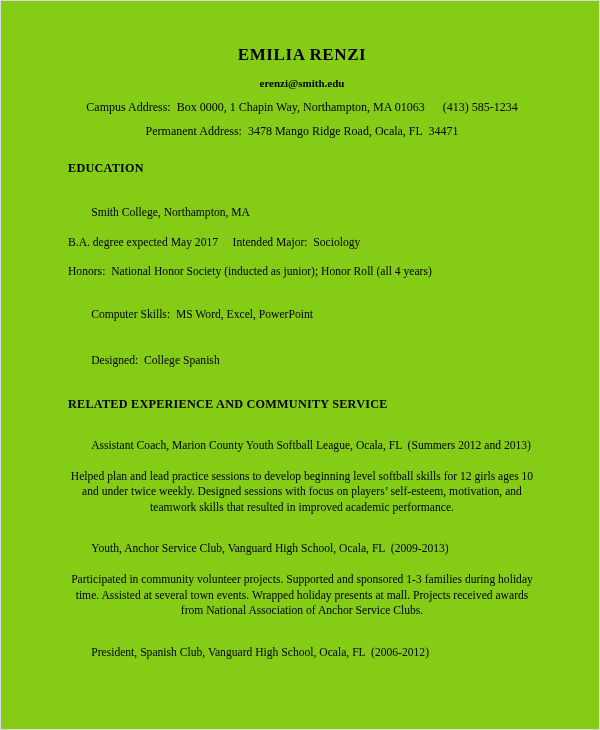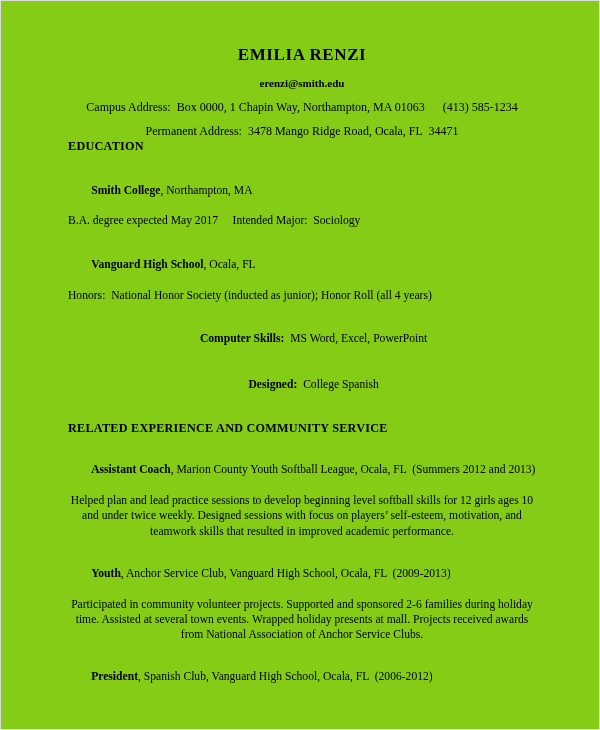--- a/index.html
+++ b/index.html
@@ -52,42 +52,42 @@
     line-height: 1.35;
     margin-top: 10px;
     white-space: pre;
   }
 
   
   .section-head {
     font-weight: bold;
     font-size: 12.2px;
     letter-spacing: 0.25px;
+    margin-top: 22px;
     margin-bottom: 0;
   }
   .section-head.exp {
     margin-top: 13px;
   }
 
   
   .block {
     margin-top: 13px;
     font-size: 11.6px;
     line-height: 1.33;
     text-align: left;
   }
   .block.tight {
     margin-top: 12px;
-    text-align: center;
   }
   .block.exp {
     margin-top: 11px;
   }
   .block .ttl {
-    font-weight: bold;
+    font-weight: normal;
   }
   .line {
     display: block;
     white-space: pre-wrap;
   }
   .body-text {
     display: block;
     white-space: normal;
     text-align: center;
   }
@@ -106,23 +106,20 @@
     <div class="section-head">EDUCATION</div>
 
     <div class="block">
       <span class="line">
         <span class="ttl">Smith College</span><span>, Northampton, MA</span>
       </span>
       <span class="line">B.A. degree expected May 2017     Intended Major:  Sociology</span>
     </div>
 
     <div class="block">
-      <span class="line">
-        <span class="ttl">Vanguard High School</span><span>, Ocala, FL</span>
-      </span>
       <span class="line">Honors:  National Honor Society (inducted as junior); Honor Roll (all 4 years)</span>
     </div>
 
     <div class="block tight">
       <span class="line">
         <span class="ttl">Computer Skills:</span><span>  MS Word, Excel, PowerPoint</span>
       </span>
       <span class="line">
         <span class="ttl">Designed:</span><span>  College Spanish</span>
       </span>
@@ -134,21 +131,21 @@
       <span class="line">
         <span class="ttl">Assistant Coach</span><span>, Marion County Youth Softball League, Ocala, FL  (Summers 2012 and 2013)</span>
       </span>
       <span class="body-text">Helped plan and lead practice sessions to develop beginning level softball skills for 12 girls ages 10 and under twice weekly.  Designed sessions with focus on players’ self-esteem, motivation, and teamwork skills that resulted in improved academic performance.</span>
     </div>
 
     <div class="block exp">
       <span class="line">
         <span class="ttl">Youth</span><span>, Anchor Service Club, Vanguard High School, Ocala, FL  (2009-2013)</span>
       </span>
-      <span class="body-text">Participated in community volunteer projects.  Supported and sponsored 2-6 families during holiday time.  Assisted at several town events.  Wrapped holiday presents at mall.  Projects received awards from National Association of Anchor Service Clubs.</span>
+      <span class="body-text">Participated in community volunteer projects.  Supported and sponsored 1-3 families during holiday time.  Assisted at several town events.  Wrapped holiday presents at mall.  Projects received awards from National Association of Anchor Service Clubs.</span>
     </div>
 
     <div class="block exp">
       <span class="line">
         <span class="ttl">President</span><span>, Spanish Club, Vanguard High School, Ocala, FL  (2006-2012)</span>
       </span>
 
     </div>
 
   </div>

